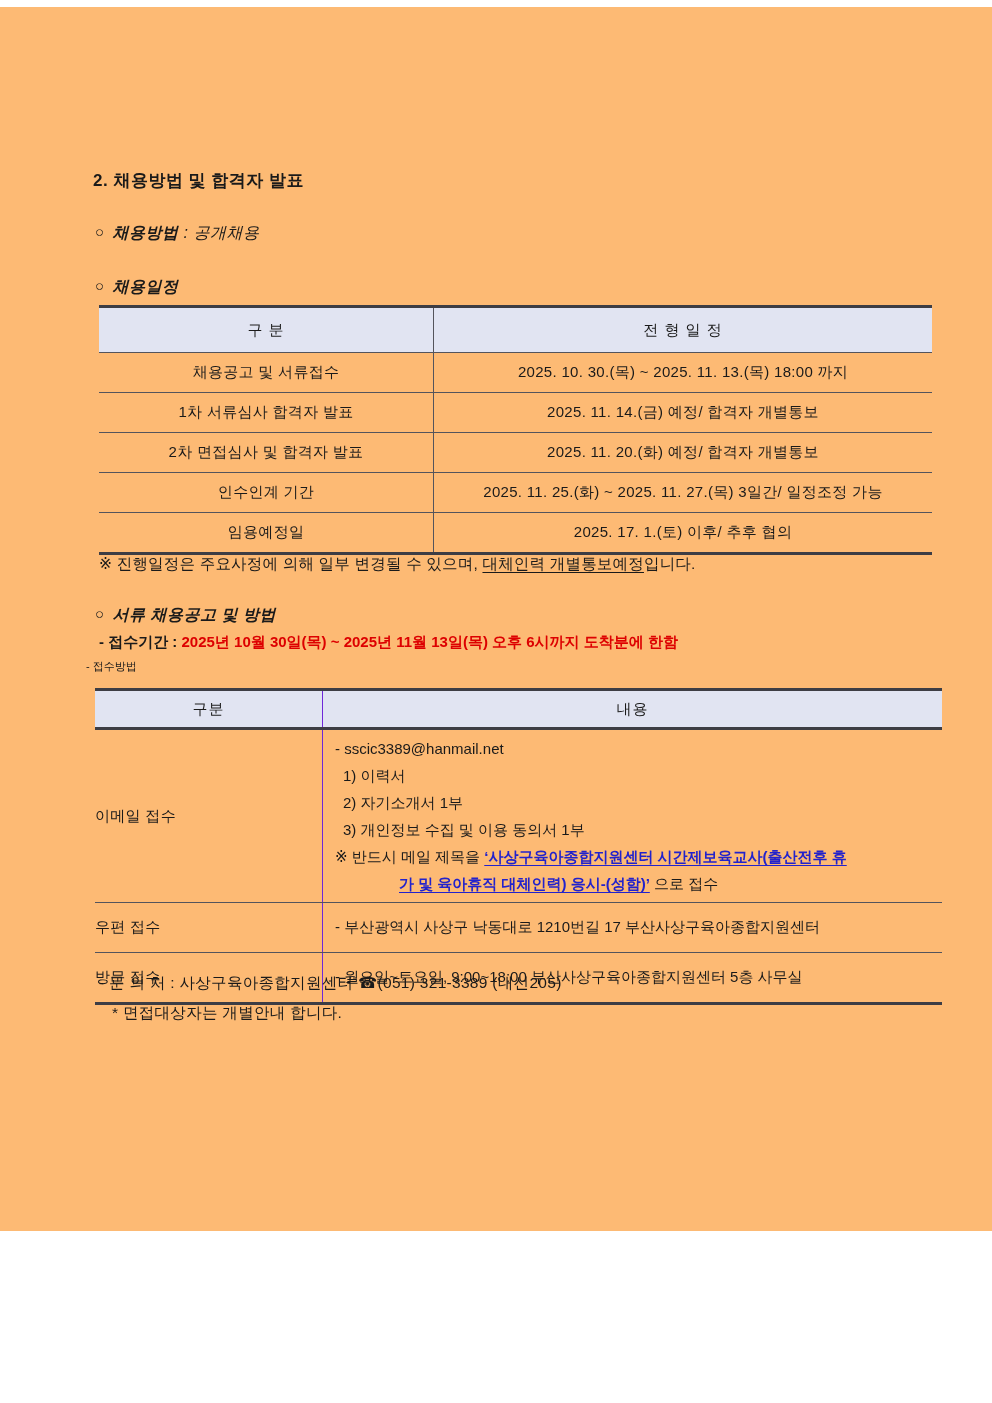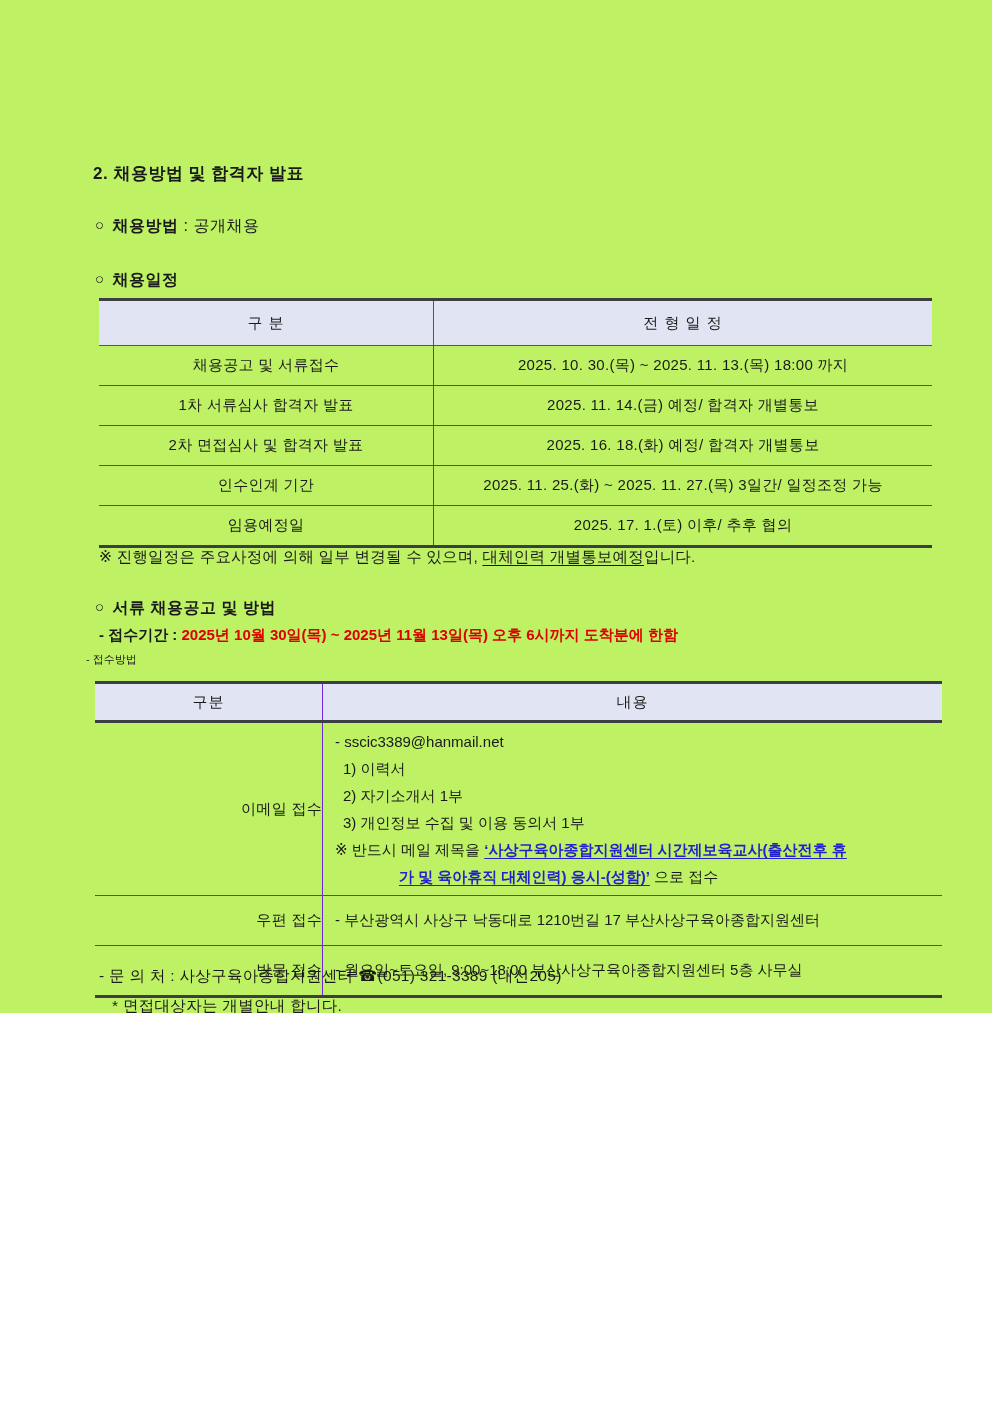--- a/index.html
+++ b/index.html
@@ -1,26 +1,26 @@
 <!DOCTYPE html>
 <html lang="ko"><head>
 <meta charset="utf-8">
 <style>
   html,body{margin:0;padding:0;background:#ffffff;}
   body{font-family:"Liberation Sans","DejaVu Sans",sans-serif;color:#1a1a1a;}
-  .page{position:relative;width:992px;height:1013px;background:#bef264;overflow:hidden;}
+  .page{position:relative;width:992px;height:1224px;background:#fdba74;overflow:hidden;margin-top:7px;}
 
   .abs{position:absolute;}
   .bold{font-weight:bold;}
   .red{color:#dd0000;font-weight:bold;}
   .blue{color:#2222cc;font-weight:bold;text-decoration:underline;text-underline-offset:3px;}
   .ul{text-decoration:underline;text-underline-offset:3px;}
 
   #heading{left:93px;top:162px;font-size:17px;font-weight:bold;letter-spacing:.5px;}
-  .bullet-line{font-size:16px;letter-spacing:.5px;}
+  .bullet-line{font-size:16px;letter-spacing:.5px;font-style:italic;}
   #method-line{left:95px;top:216px;}
   #schedule-line{left:95px;top:270px;}
   .bullet{display:inline-block;margin-right:8px;font-size:15px;position:relative;top:-1px;}
 
   table{border-collapse:collapse;table-layout:fixed;}
   th,td{font-weight:normal;padding:0;}
 
   
   #table1{left:99px;top:298px;width:833px;font-size:15px;
           border-top:3px solid #3d3d44;border-bottom:3px solid #3d3d44;}
@@ -35,21 +35,21 @@
   #period-line{left:99px;top:626px;font-size:15px;}
   #method-label{left:86px;top:652px;font-size:11px;font-weight:normal;}
 
   
   #table2{left:95px;top:681px;width:847px;font-size:15px;
           border-top:3px solid #3d3d44;border-bottom:3px solid #3d3d44;}
   #table2 .c1{width:227px;border-right:1px solid #6d28d9;}
   #table2 thead th{height:36px;background:#e1e4f2;text-align:center;vertical-align:middle;
                    border-bottom:3px solid #3d3d44;letter-spacing:1px;}
   #table2 td{vertical-align:middle;border-bottom:1px solid #54545c;}
-  #table2 td.label{text-align:right;letter-spacing:.3px;}
+  #table2 td.label{text-align:left;letter-spacing:.3px;}
   #table2 td.content{text-align:left;padding:5px 6px 5px 12px;}
   #table2 tr.small td{height:39px;}
   #table2 td.content .ln{line-height:27px;white-space:nowrap;}
   #table2 td.content .num{padding-left:8px;}
   #table2 td.content .wrap2{padding-left:64px;}
 
   #contact{left:99px;top:966px;font-size:15.5px;letter-spacing:.3px;}
   #interview{left:112px;top:996px;font-size:15.5px;letter-spacing:.3px;}
 </style>
 </head>
@@ -78,21 +78,21 @@
       <tr>
         <td class="c1">채용공고 및 서류접수</td>
         <td>2025. 10. 30.(목) ~ 2025. 11. 13.(목) 18:00 까지</td>
       </tr>
       <tr>
         <td class="c1">1차 서류심사 합격자 발표</td>
         <td>2025. 11. 14.(금) 예정/ 합격자 개별통보</td>
       </tr>
       <tr>
         <td class="c1">2차 면접심사 및 합격자 발표</td>
-        <td>2025. 16. 18.(화) 예정/ 합격자 개별통보</td>
+        <td>2025. 11. 20.(화) 예정/ 합격자 개별통보</td>
       </tr>
       <tr>
         <td class="c1">인수인계 기간</td>
         <td>2025. 11. 25.(화) ~ 2025. 11. 27.(목) 3일간/ 일정조정 가능</td>
       </tr>
       <tr>
         <td class="c1">임용예정일</td>
         <td>2025. 17. 1.(토) 이후/ 추후 협의</td>
       </tr>
     </tbody>

